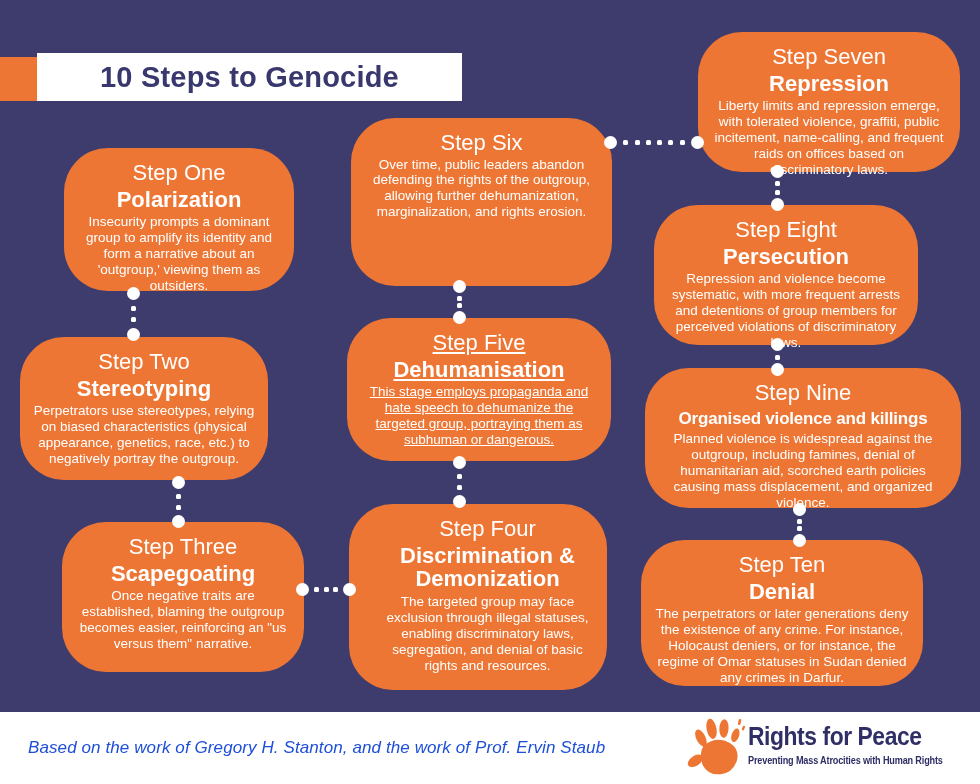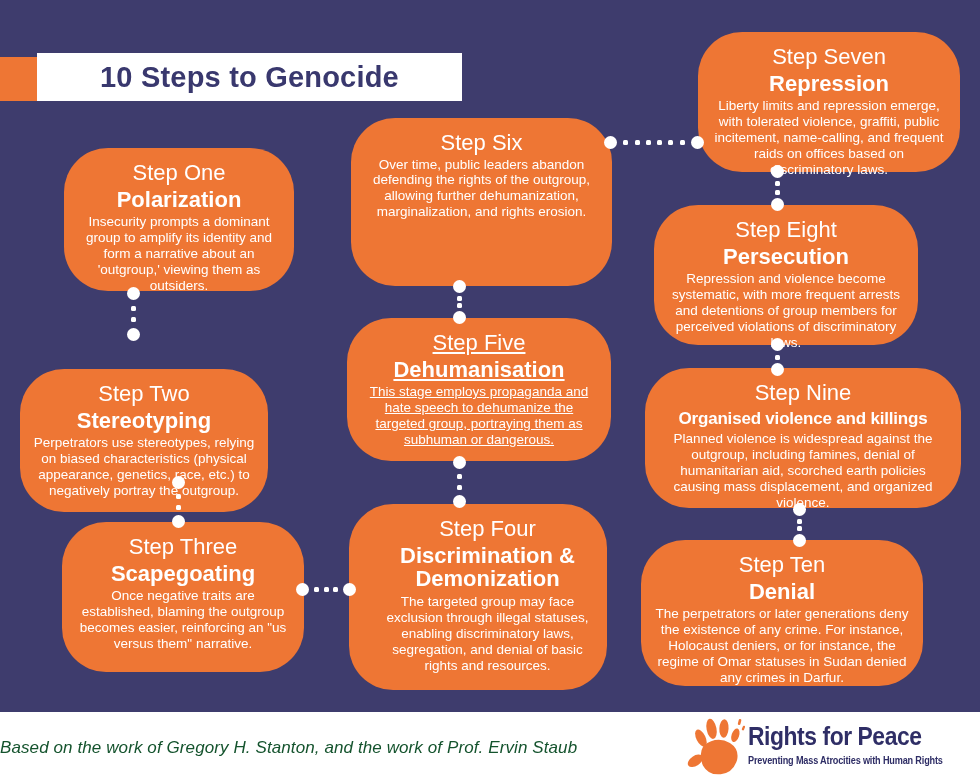--- a/index.html
+++ b/index.html
@@ -31,21 +31,21 @@
   .conn.v{flex-direction:column;}
   .dot{background:#ffffff;flex:0 0 auto;}
   .dot.big{width:13px;height:13px;border-radius:50%;}
   .dot.sm{width:5px;height:5px;border-radius:1.5px;}
   
   .footer{
     position:absolute;left:0;top:712px;width:980px;height:72px;background:#ffffff;
     display:flex;align-items:center;
   }
   .attribution{
-    color:#14532d;font-size:17px;font-style:italic;letter-spacing:.1px;
+    margin-left:28px;color:#1d4ed8;font-size:17px;font-style:italic;letter-spacing:.1px;
   }
   .logo{position:absolute;left:684px;top:712px;width:290px;height:72px;}
   .hand{position:absolute;left:2px;top:4px;width:62px;height:62px;}
   .logo-text{position:absolute;left:64px;top:9px;width:220px;}
   .logo-name{
     color:#2f2e66;font-size:26px;font-weight:700;letter-spacing:-.5px;
     transform:scaleX(.88);transform-origin:left;white-space:nowrap;
   }
   .logo-tag{
     color:#2f2e66;font-size:11px;font-weight:700;letter-spacing:-.2px;margin-top:2px;
@@ -61,21 +61,21 @@
   <div class="title-bar">
     <div class="t">10 Steps to Genocide</div>
   </div>
 
   <div class="step-box" style="left:64px;top:148px;width:230px;height:143px;">
     <div class="step-label">Step One</div>
     <div class="step-title">Polarization</div>
     <div class="step-body">Insecurity prompts a dominant group to amplify its identity and form a narrative about an 'outgroup,' viewing them as outsiders.</div>
   </div>
 
-  <div class="step-box" style="left:20px;top:337px;width:248px;height:143px;margin-top:32px;">
+  <div class="step-box" style="left:20px;top:337px;width:248px;height:143px;">
     <div class="step-label">Step Two</div>
     <div class="step-title">Stereotyping</div>
     <div class="step-body">Perpetrators use stereotypes, relying on biased characteristics (physical appearance, genetics, race, etc.) to negatively portray the outgroup.</div>
   </div>
 
   <div class="step-box" style="left:62px;top:522px;width:242px;height:150px;">
     <div class="step-label">Step Three</div>
     <div class="step-title">Scapegoating</div>
     <div class="step-body">Once negative traits are established, blaming the outgroup becomes easier, reinforcing an "us versus them" narrative.</div>
   </div>

